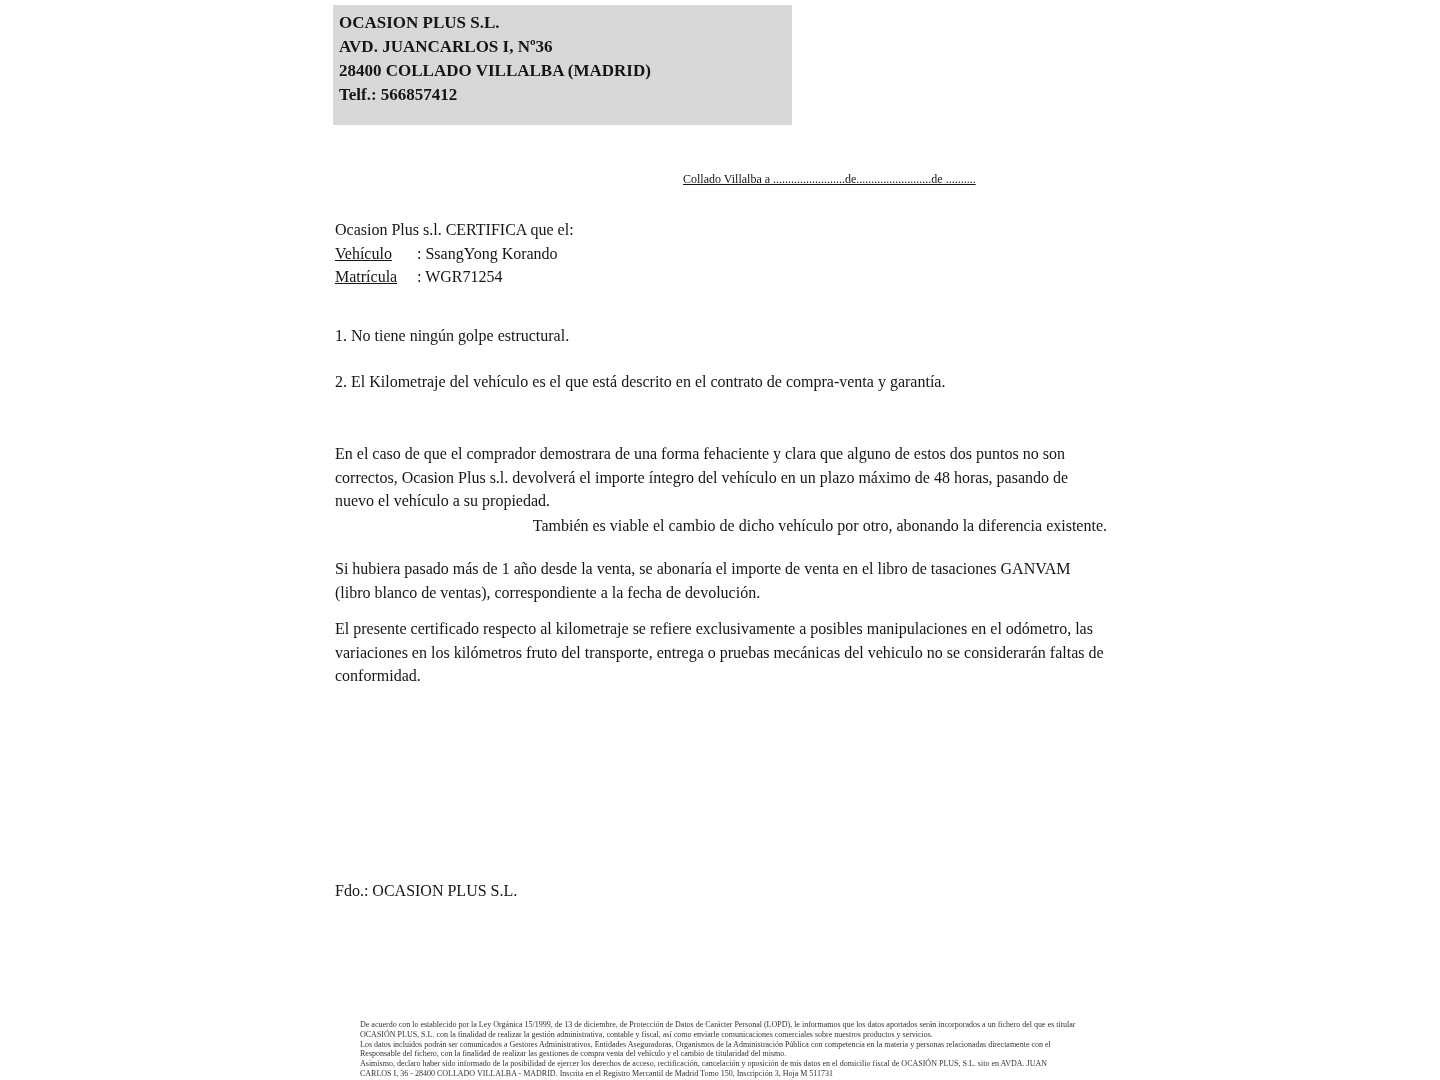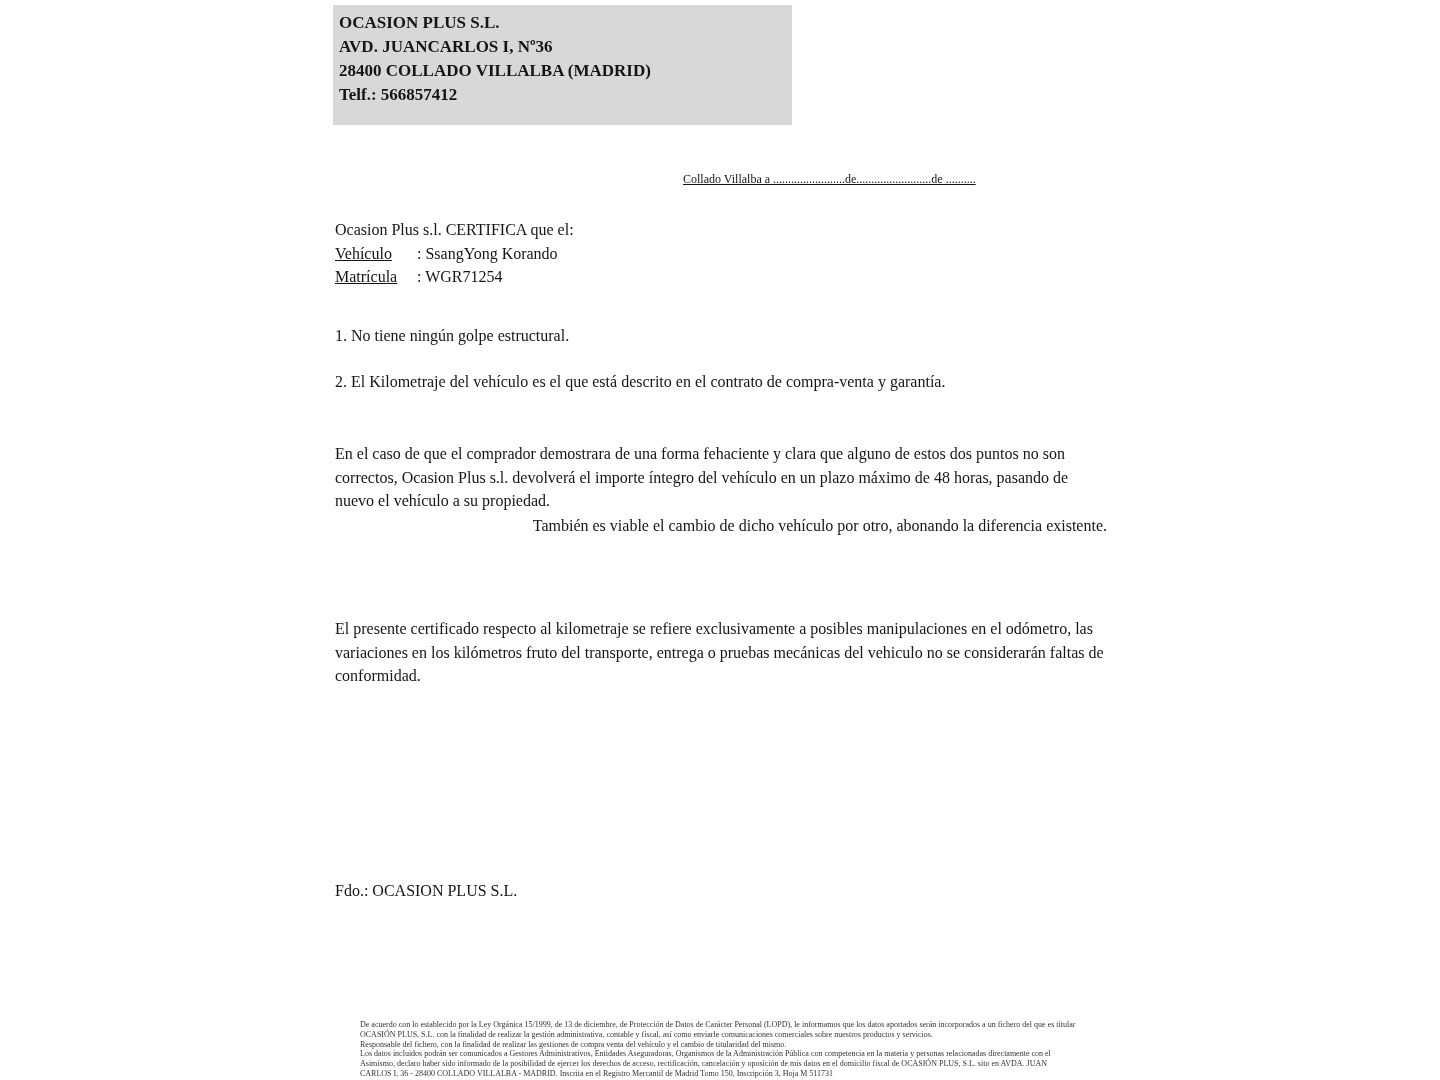--- a/index.html
+++ b/index.html
@@ -104,26 +104,27 @@
     <div>Ocasion Plus s.l. CERTIFICA que el:</div>
     <div><span class="field-label">Vehículo</span><span>: SsangYong Korando</span></div>
     <div><span class="field-label">Matrícula</span><span>: WGR71254</span></div>
   </div>
 
   <div class="point point-1">1. No tiene ningún golpe estructural.</div>
   <div class="point point-2">2. El Kilometraje del vehículo es el que está descrito en el contrato de compra-venta y garantía.</div>
 
   <div class="para para-1">En el caso de que el comprador demostrara de una forma fehaciente y clara que alguno de estos dos puntos no son correctos, Ocasion Plus s.l. devolverá el importe íntegro del vehículo en un plazo máximo de 48 horas, pasando de nuevo el vehículo a su propiedad.</div>
   <div class="para para-2">También es viable el cambio de dicho vehículo por otro, abonando la diferencia existente.</div>
+  <div class="para para-3">Si hubiera pasado más de 1 año desde la venta, se abonaría el importe de venta en el libro de tasaciones GANVAM (libro blanco de ventas), correspondiente a la fecha de devolución.</div>
   <div class="para para-4">El presente certificado respecto al kilometraje se refiere exclusivamente a posibles manipulaciones en el odómetro, las variaciones en los kilómetros fruto del transporte, entrega o pruebas mecánicas del vehiculo no se considerarán faltas de conformidad.</div>
 
   <div class="signature">Fdo.: OCASION PLUS S.L.</div>
 
   <div class="legal-footer">
     <div class="legal-line">De acuerdo con lo establecido por la Ley Orgánica 15/1999, de 13 de diciembre, de Protección de Datos de Carácter Personal (LOPD), le informamos que los datos aportados serán incorporados a un fichero del que es titular</div>
     <div class="legal-line">OCASIÓN PLUS, S.L. con la finalidad de realizar la gestión administrativa, contable y fiscal, así como enviarle comunicaciones comerciales sobre nuestros productos y servicios.</div>
+    <div class="legal-line">Los datos incluidos podrán ser comunicados a Gestores Administrativos, Entidades Aseguradoras, Organismos de la Administración Pública con competencia en la materia y personas relacionadas directamente con el</div>
     <div class="legal-line">Responsable del fichero, con la finalidad de realizar las gestiones de compra venta del vehículo y el cambio de titularidad del mismo.</div>
-    <div class="legal-line">Los datos incluidos podrán ser comunicados a Gestores Administrativos, Entidades Aseguradoras, Organismos de la Administración Pública con competencia en la materia y personas relacionadas directamente con el</div>
     <div class="legal-line">Asimismo, declaro haber sido informado de la posibilidad de ejercer los derechos de acceso, rectificación, cancelación y oposición de mis datos en el domicilio fiscal de OCASIÓN PLUS, S.L. sito en AVDA. JUAN</div>
     <div class="legal-line">CARLOS I, 36 - 28400 COLLADO VILLALBA - MADRID. Inscrita en el Registro Mercantil de Madrid Tomo 150, Inscripción 3, Hoja M 511731</div>
   </div>
 
 </div>
 
 </body></html>

